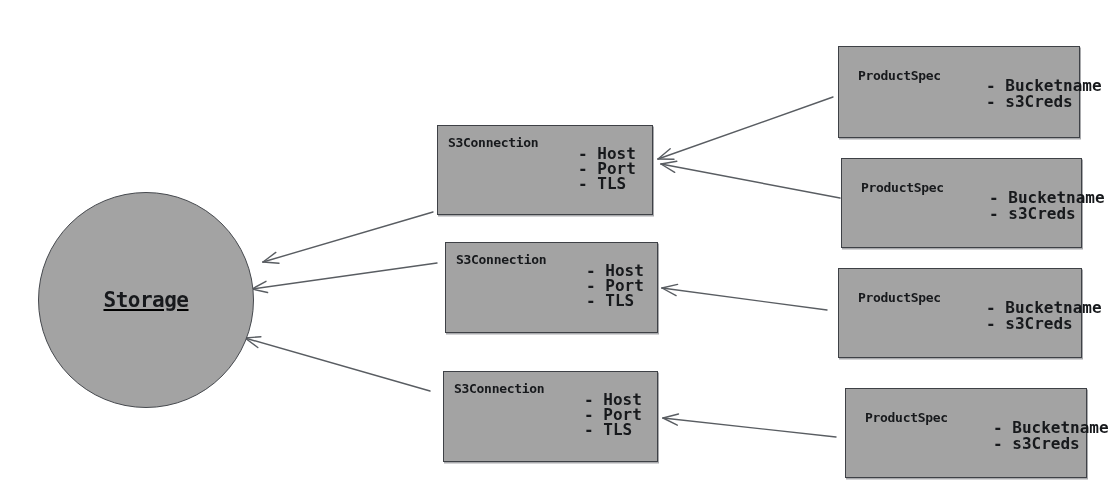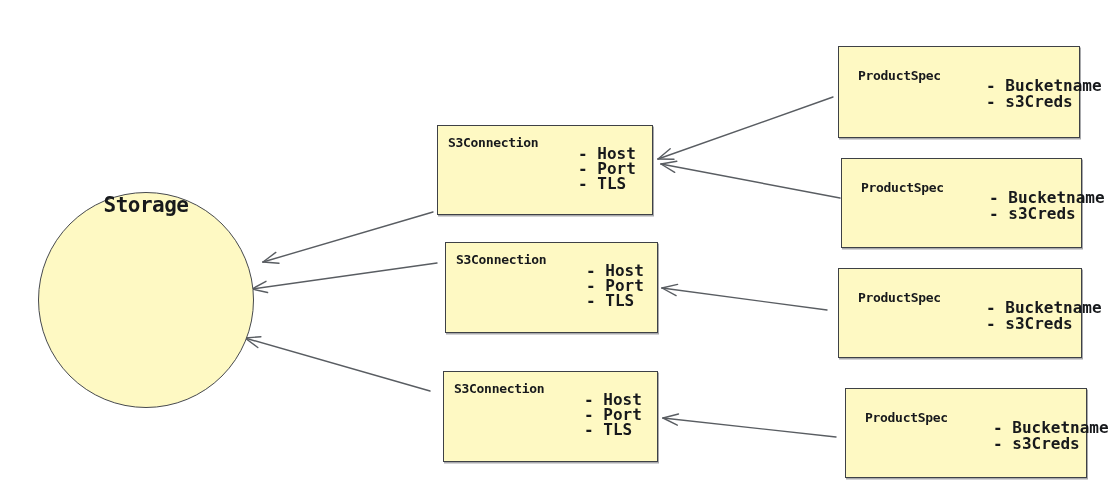--- a/index.html
+++ b/index.html
@@ -18,31 +18,33 @@
   #arrow-layer {
     position: absolute;
     left: 0; top: 0;
     width: 1119px;
     height: 493px;
     pointer-events: none;
   }
   .node {
     position: absolute;
     box-sizing: border-box;
-    background: #fef9c3;
+    background: #a3a3a3;
   }
   .node.box {
     border: 1.5px solid #3e4146;
     box-shadow: 1px 1.5px 0 0 rgba(62,65,70,0.45);
   }
   .node.circle {
     border: 1.6px solid #46494e;
     border-radius: 50%;
     display: flex;
+    align-items: center;
     justify-content: center;
+    text-decoration: underline;
   }
   .node-title {
     position: absolute;
     font-size: 13px;
     font-weight: 700;
     color: #17191c;
     white-space: pre;
     letter-spacing: -0.3px;
   }
   .node-attrs {

